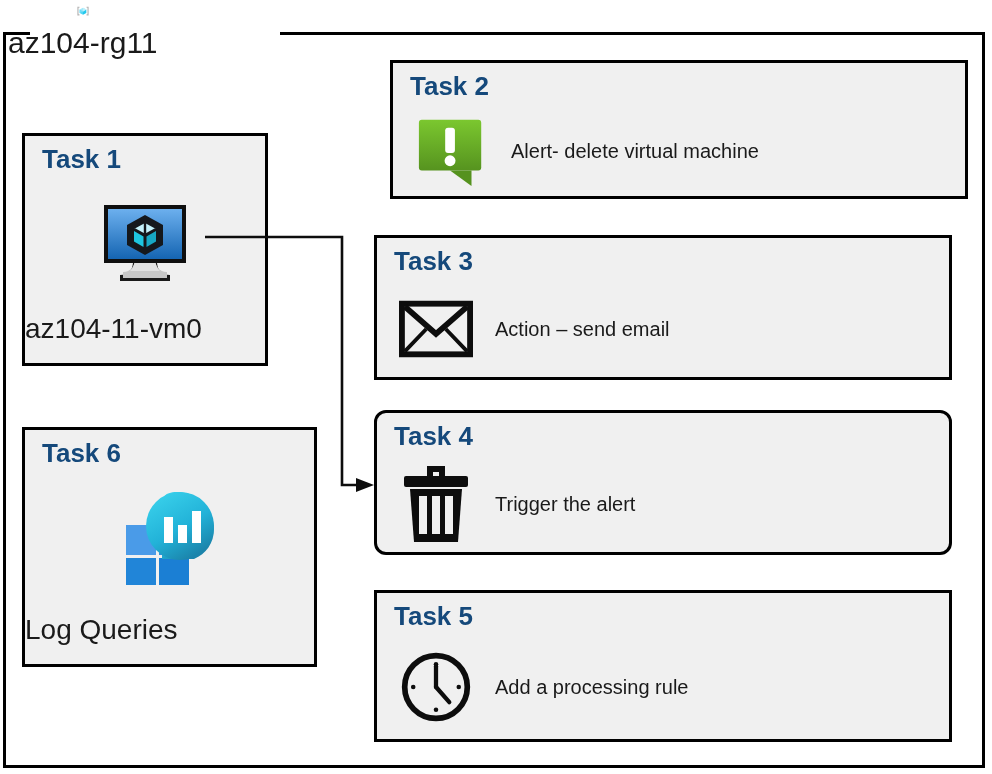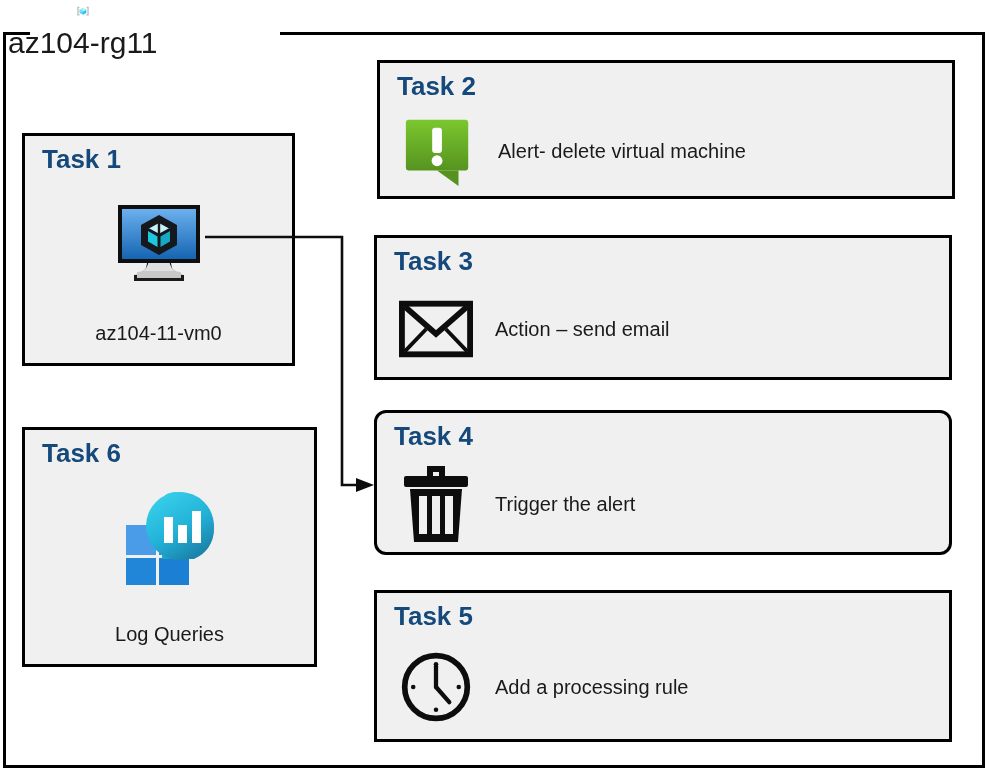--- a/index.html
+++ b/index.html
@@ -93,22 +93,22 @@
     height: 90px;
     display: flex;
     align-items: center;
     justify-content: center;
   }
   .card-left .card-caption {
     position: absolute;
     left: 0;
     right: 0;
     bottom: 18px;
-    text-align: center;
-    font-size: 20px;
+    text-align: left;
+    font-size: 28px;
     color: #1a1a1a;
     white-space: nowrap;
   }
 
   
   .card-right .card-row {
     position: absolute;
     left: 22px;
     right: 14px;
     top: 48px;
@@ -126,23 +126,23 @@
     justify-content: center;
   }
   .card-right .card-caption {
     font-size: 20px;
     color: #1a1a1a;
     white-space: nowrap;
     line-height: 1.1;
   }
 
   
-  #card-task1 { left: 22px;  top: 133px; width: 273px; height: 233px; padding-left: 36px; }
+  #card-task1 { left: 22px;  top: 133px; width: 246px; height: 233px; padding-left: 36px; }
   #card-task6 { left: 22px;  top: 427px; width: 295px; height: 240px; }
-  #card-task2 { left: 377px; top: 60px;  width: 578px; height: 139px; }
+  #card-task2 { left: 390px; top: 60px;  width: 578px; height: 139px; }
   #card-task3 { left: 374px; top: 235px; width: 578px; height: 145px; }
   #card-task4 { left: 374px; top: 410px; width: 578px; height: 145px; border-radius: 12px; }
   #card-task5 { left: 374px; top: 590px; width: 578px; height: 152px; }
 
   
   #connector {
     position: absolute;
     left: 0;
     top: 0;
     width: 992px;

